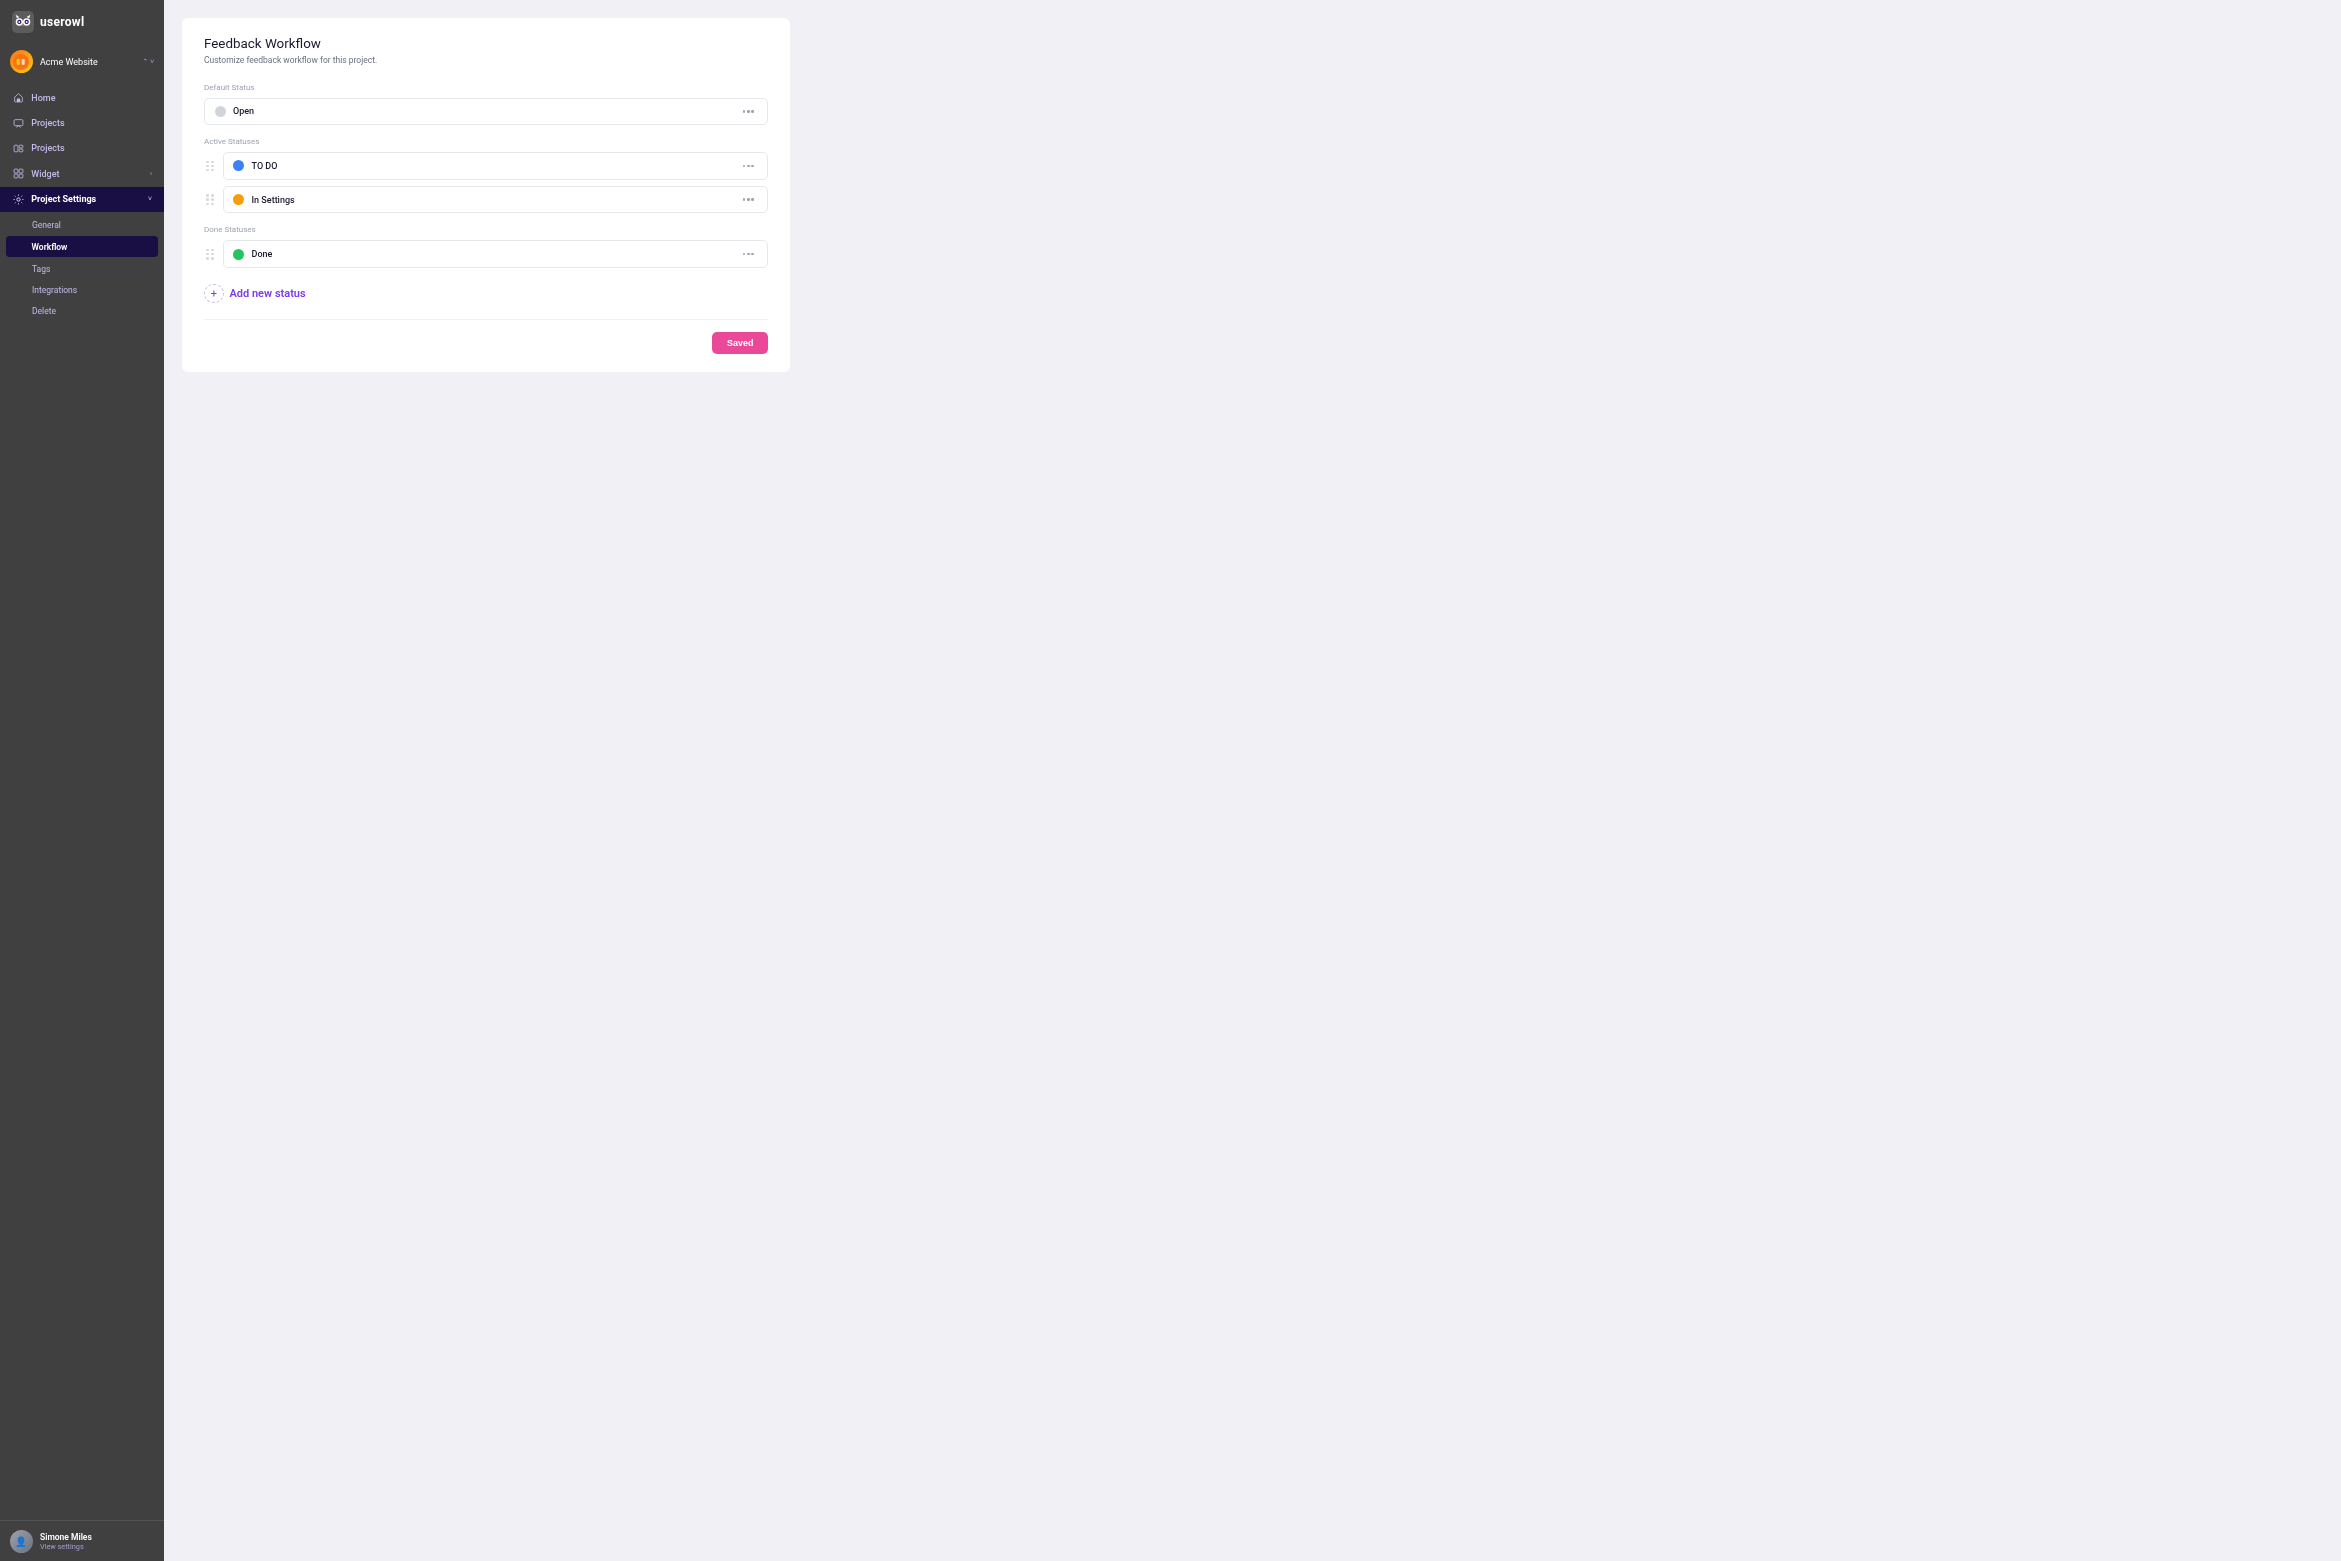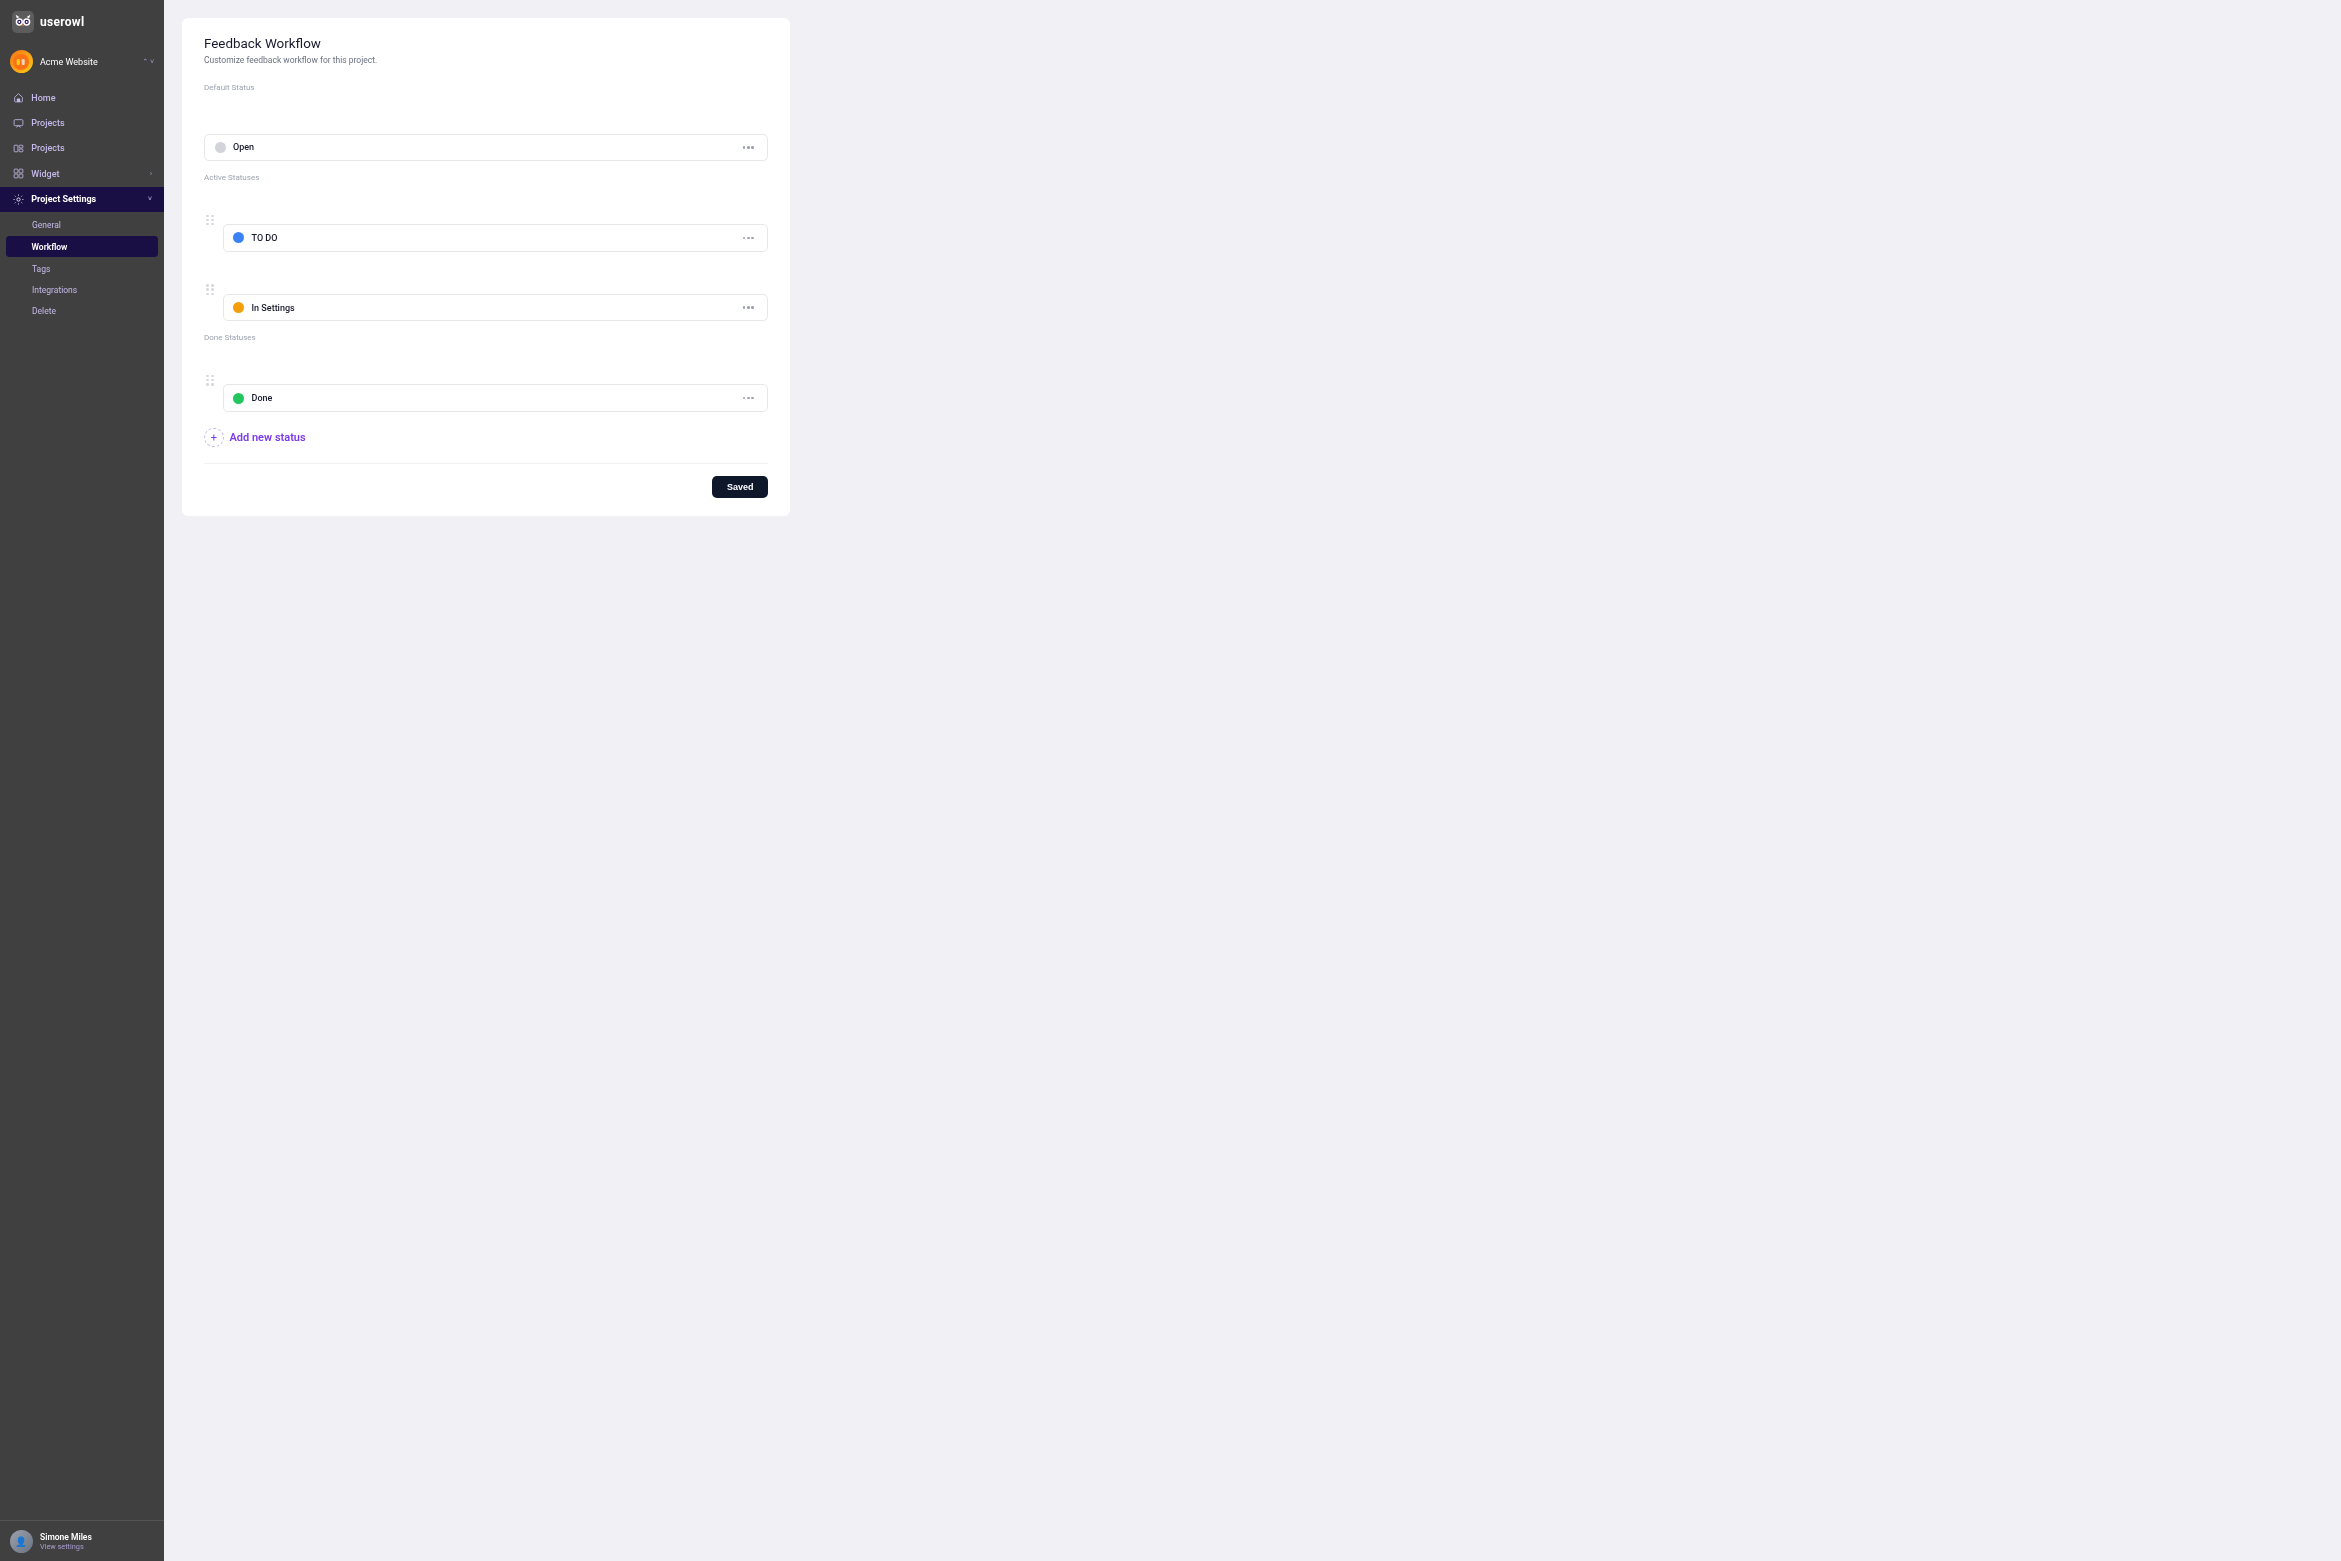--- a/index.html
+++ b/index.html
@@ -242,21 +242,20 @@
     }
 
     .status-item {
       flex: 1;
       display: flex;
       align-items: center;
       border: 0.9px solid #e5e7eb;
       border-radius: 4.9px;
       padding: 7.3px 9.7px;
       background: #fff;
-      margin-top: 36px;
     }
 
     .status-dot {
       width: 11px;
       height: 11px;
       border-radius: 50%;
       flex-shrink: 0;
       margin-right: 7.3px;
     }
 
@@ -323,21 +322,21 @@
     
     .card-footer {
       border-top: 0.6px solid #f0f0f5;
       margin-top: 12px;
       padding-top: 12px;
       display: flex;
       justify-content: flex-end;
     }
 
     .save-button {
-      background: #0f172a;
+      background: #ec4899;
       color: #fff;
       border: none;
       border-radius: 4.9px;
       padding: 6px 14.6px;
       font-size: 9px;
       font-weight: 600;
       cursor: pointer;
     }
 
     

